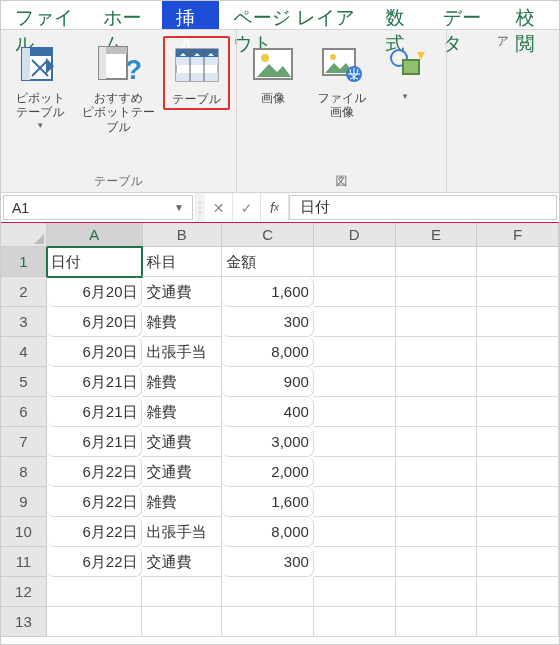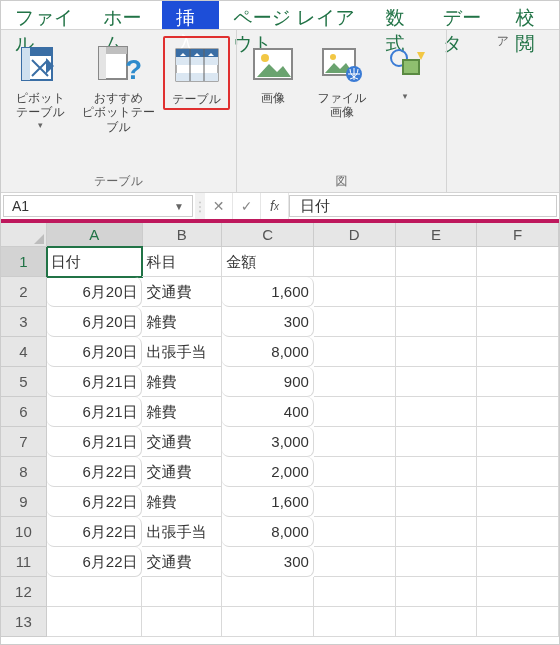--- a/index.html
+++ b/index.html
@@ -16,21 +16,21 @@
   .btn-large { width:72px; text-align:center; font-size:12px; line-height:1.2; cursor:pointer; padding:4px 2px 2px 2px; border:1px solid transparent; border-radius:2px; }
   .btn-large.highlight { border:2px solid #e03030; }
   .btn-large .ic { width:46px; height:46px; margin:0 auto 4px auto; display:flex; align-items:center; justify-content:center; }
   .btn-large .lbl { color:#444; }
   .drop-caret { font-size:9px; color:#666; }
   .side-col { display:flex; flex-direction:column; gap:14px; padding:16px 8px 0 8px; font-size:13px; color:#444;}
   .side-item { display:flex; align-items:center; gap:8px; cursor:pointer;}
   
   svg { display:block; }
   
-  .fbar { height:30px; display:flex; align-items:stretch; border-bottom:4px solid #be185d; }
+  .fbar { height:30px; display:flex; align-items:stretch; border-bottom:1px solid #be185d; }
   .namebox { width:190px; display:flex; align-items:center; border:1px solid #ccc; margin:2px; padding:0 8px; font-size:14px; background:#fff; justify-content:space-between;}
   .namebox .dd { font-size:10px; color:#666;}
   .fx-btn { width:28px; display:flex; align-items:center; justify-content:center; color:#888; font-size:14px; border-right:1px solid #e6e6e6;}
   .fx-btn.fx { font-style:italic; color:#555;}
   .formula-input { flex:1; display:flex; align-items:center; padding:0 10px; font-size:15px; border:1px solid #ccc; margin:2px 2px 2px 0; background:#fff;}
   
   .grid { display:block; }
   .colhdr-row { display:flex; height:24px;}
   .rownum-spacer { width:46px; background:#e6e6e6; border-right:1px solid #ccc; border-bottom:1px solid #ccc; position:relative;}
   .rownum-spacer::after{content:""; position:absolute; right:2px; bottom:2px; width:0; height:0; border-left:10px solid transparent; border-bottom:10px solid #bdbdbd;}

